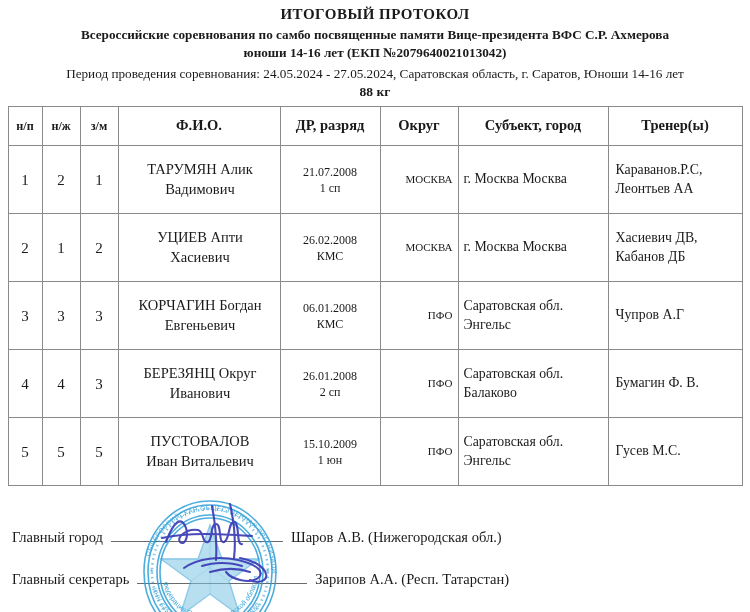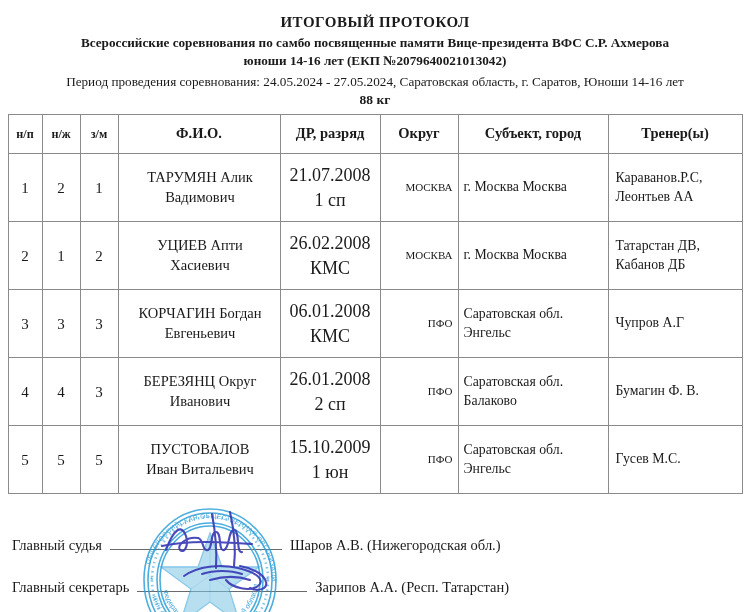--- a/index.html
+++ b/index.html
@@ -18,21 +18,21 @@
 
   
   .doc-header {
     padding: 4px 8px 0 8px;
     text-align: center;
   }
   .doc-title {
     font-size: 15px;
     font-weight: bold;
     letter-spacing: 0.5px;
-    margin: 10px 0 3px 0;
+    margin: 2px 0 3px 0;
     line-height: 1.15;
   }
   .doc-subtitle {
     font-size: 13.2px;
     font-weight: bold;
     line-height: 1.32;
     margin: 0 auto;
     max-width: 716px;
   }
   .doc-period {
@@ -91,21 +91,21 @@
     font-size: 15px;
   }
   td.c-fio {
     text-align: center;
     font-size: 14.5px;
     line-height: 1.35;
     padding-left: 7px;
   }
   td.c-dr {
     text-align: center;
-    font-size: 18px;
+    font-size: 12px;
     line-height: 1.35;
   }
   td.c-okrug {
     text-align: right;
     font-size: 11px;
     padding-left: 22px;
   }
   td.c-subj {
     text-align: left;
     font-size: 13.8px;
@@ -233,21 +233,21 @@
       <td class="c-dr">
         <span>26.02.2008</span>
         <span class="dr-line2">КМС</span>
       </td>
       <td class="c-okrug">МОСКВА</td>
       <td class="c-subj">
         <span>г. Москва Москва</span>
         <span class="subj-line2"></span>
       </td>
       <td class="c-coach">
-        <span>Татарстан ДВ,</span>
+        <span>Хасиевич ДВ,</span>
         <span class="coach-line2">Кабанов ДБ</span>
       </td>
     </tr>
 
     <tr>
       <td class="c-num">3</td>
       <td class="c-num">3</td>
       <td class="c-num">3</td>
       <td class="c-fio">
         <span class="fio-line1">КОРЧАГИН Богдан</span>
@@ -378,21 +378,21 @@
   <svg class="signature-ink sig-secretary" width="120" height="40" viewBox="0 0 120 40" xmlns="http://www.w3.org/2000/svg">
     <g fill="none" stroke="#3b3bb5" stroke-width="2.1" stroke-linecap="round" opacity="0.92">
       <path d="M4 20 C18 10, 40 8, 58 12 C76 16, 86 24, 78 30 C70 36, 52 32, 46 24"></path>
       <path d="M22 18 C34 14, 50 14, 62 18"></path>
       <path d="M30 24 C44 20, 58 20, 70 24"></path>
       <path d="M60 10 C72 12, 84 18, 86 26 C88 33, 78 36, 70 32"></path>
     </g>
   </svg>
 
   <div class="sign-row">
-    <span class="sign-label">Главный судья</span>
+    <span class="sign-label">Главный город</span>
     <span class="sign-rule rule-judge"></span>
     <span class="sign-name">Шаров А.В. (Нижегородская обл.)</span>
   </div>
 
   <div class="sign-row">
     <span class="sign-label">Главный секретарь</span>
     <span class="sign-rule rule-secretary"></span>
     <span class="sign-name">Зарипов А.А. (Респ. Татарстан)</span>
   </div>
 

